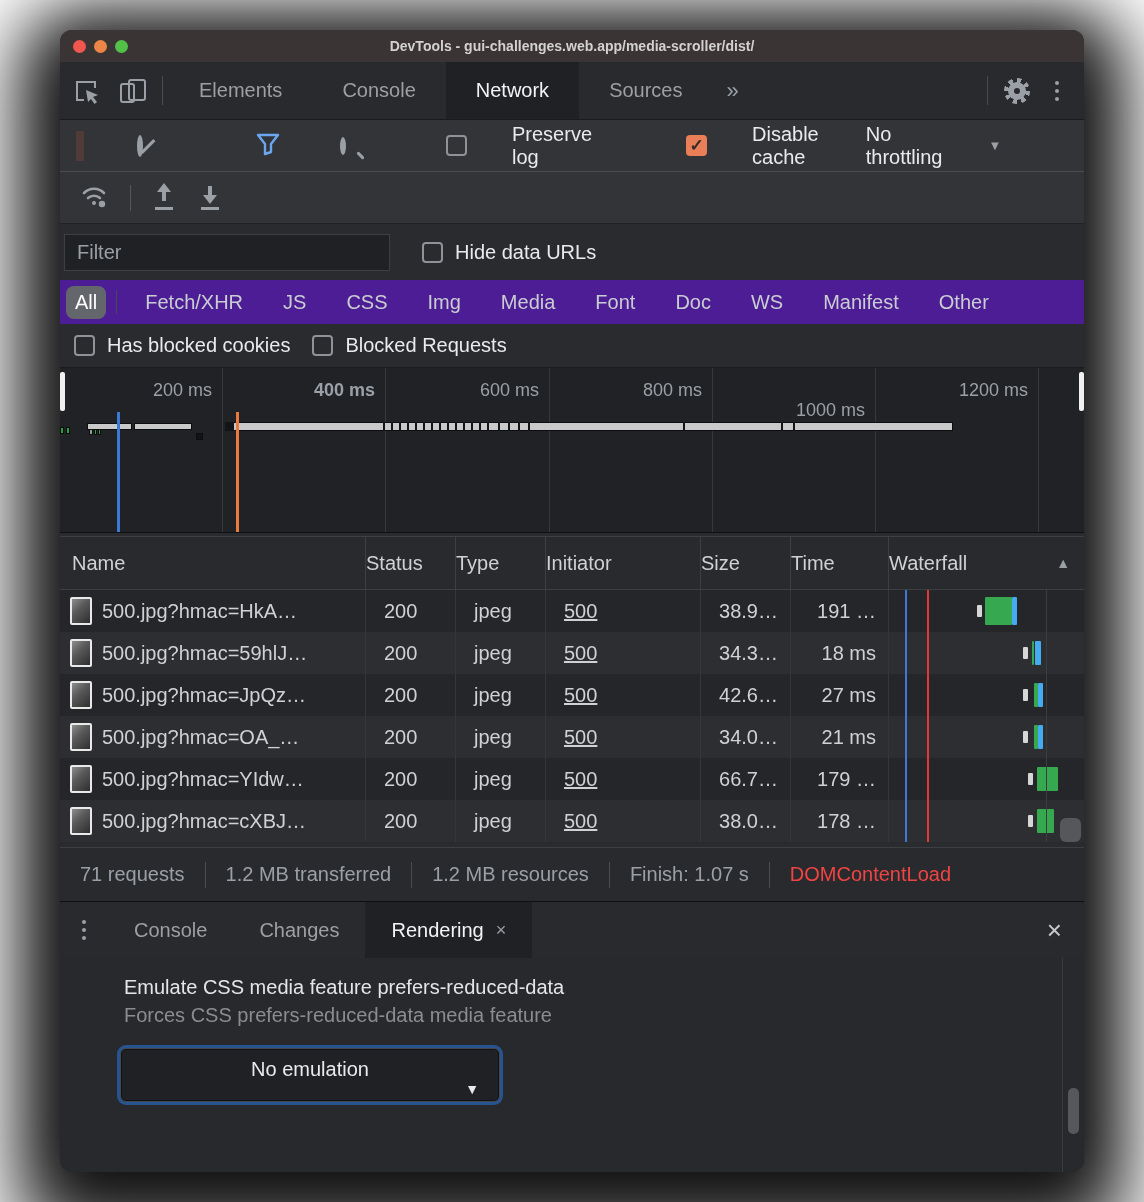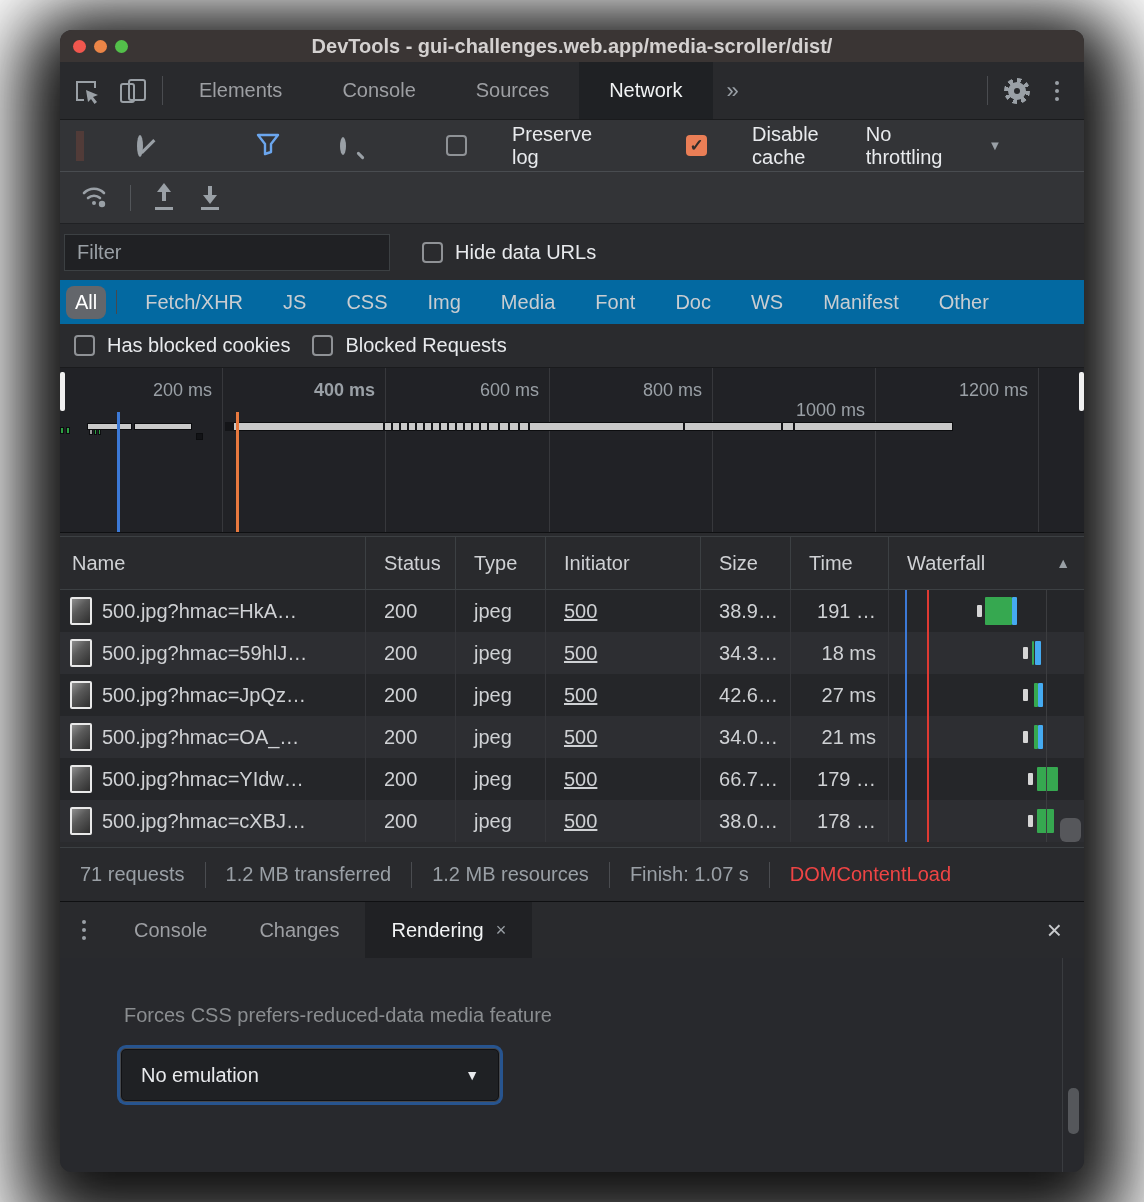--- a/index.html
+++ b/index.html
@@ -7,21 +7,21 @@
   .stage{position:relative;width:1144px;height:1202px;background:#fff;overflow:hidden;}
   .window{position:absolute;left:60px;top:30px;width:1024px;height:1142px;background:#2a2b2e;
           border-radius:12px;overflow:hidden;
           box-shadow:0 30px 80px 40px rgba(0,0,0,.88),0 0 60px 10px rgba(0,0,0,.55);}
   
   .titlebar{position:absolute;left:0;top:0;width:100%;height:32px;background:#3a3534;
             display:flex;align-items:center;justify-content:center;}
   .traffic{position:absolute;left:13px;top:0;height:32px;display:flex;align-items:center;gap:8px;}
   .light{width:13px;height:13px;border-radius:50%;}
   .light.red{background:#f1574e;} .light.orange{background:#ec8547;} .light.green{background:#53c04a;}
-  .title-text{color:#d4d1d0;font-size:20px;font-weight:bold;}
+  .title-text{color:#d4d1d0;font-size:14px;font-weight:bold;}
   
   .tabbar{position:absolute;left:0;top:32px;width:100%;height:58px;background:#292a2d;
           display:flex;align-items:stretch;border-bottom:1px solid #1a1b1d;}
   .tool-ic{display:flex;align-items:center;justify-content:center;width:46px;color:#9aa0a6;}
   .vdiv{width:1px;background:#4a4c50;margin:14px 6px;}
   .main-tabs{display:flex;align-items:stretch;}
   .main-tab{display:flex;align-items:center;padding:0 30px;color:#9d9fa3;font-size:20px;cursor:default;}
   .main-tab.active{background:#1f2124;color:#f1f3f4;}
   .overflow-chevron{display:flex;align-items:center;color:#9aa0a6;font-size:22px;padding:0 14px;}
   .tabbar-right{margin-left:auto;display:flex;align-items:stretch;padding-right:10px;}
@@ -58,41 +58,41 @@
   .updown.up .head{top:-3px;border-bottom:9px solid #9aa0a6;}
   .updown.down .head{top:9px;border-top:9px solid #9aa0a6;}
   .updown.down .shaft{top:0;}
   .updown .base{position:absolute;left:2px;bottom:0;width:18px;height:3px;background:#9aa0a6;}
   
   .filter-row{position:absolute;left:0;top:194px;width:100%;height:56px;background:#2a2b2e;
               display:flex;align-items:center;}
   .filter-input{width:326px;height:37px;margin-left:4px;background:#202124;border:1px solid #3c4043;
                 color:#e8eaed;font-size:20px;padding:0 12px;outline:none;}
   .filter-input::placeholder{color:#9aa0a6;}
-  .pill-row{position:absolute;left:0;top:250px;width:100%;height:44px;background:#0369a1;
+  .pill-row{position:absolute;left:0;top:250px;width:100%;height:44px;background:#4c1d95;
             display:flex;align-items:center;font-size:20px;color:#c9cdd1;}
   .pill{padding:5px 9px;margin-left:6px;border-radius:8px;}
   .pill.active{background:#63666b;color:#ffffff;}
   .pill-sep{width:1px;height:24px;background:#47494d;margin:0 8px 0 10px;}
   .pill-plain{margin:0 11px;}
   .blocked-row{position:absolute;left:0;top:294px;width:100%;height:44px;background:#2a2b2e;
                display:flex;align-items:center;border-bottom:1px solid #1a1b1d;}
   
   .overview{position:absolute;left:0;top:338px;width:1024px;height:165px;background:#212226;
             border-bottom:1px solid #0f1012;}
   .grid-line{position:absolute;top:0;bottom:0;width:1px;background:#37383c;}
   .tick-label{position:absolute;top:12px;color:#9aa0a6;font-size:18px;}
   .handle{position:absolute;top:4px;width:5px;height:39px;background:#f0f0f0;border-radius:2px;}
   .ov-mark{position:absolute;}
   
   .thead{position:absolute;left:0;top:506px;width:1024px;height:54px;background:#292a2d;
          border-top:1px solid #3c4043;border-bottom:1px solid #3c4043;display:grid;
          grid-template-columns:305px 90px 90px 155px 90px 98px 196px;align-items:center;
          color:#cfd1d4;font-size:20px;}
-  .th{padding-left:18px;border-left:1px solid #3c4043;height:100%;display:flex;align-items:center;}
+  .th{border-left:1px solid #3c4043;height:100%;display:flex;align-items:center;}
   .th:first-child{border-left:none;padding-left:12px;}
   .th .sort{margin-left:auto;margin-right:14px;color:#9aa0a6;font-size:14px;}
   .rows{position:absolute;left:0;top:560px;width:1024px;height:252px;}
   .req-row{display:grid;grid-template-columns:305px 90px 90px 155px 90px 98px 196px;height:42px;
            align-items:center;color:#cfd1d4;font-size:20px;}
   .req-row:nth-child(odd){background:#252629;}
   .req-row:nth-child(even){background:#2d2e32;}
   .cell{padding-left:18px;height:100%;display:flex;align-items:center;border-left:1px solid #35363a;overflow:hidden;white-space:nowrap;}
   .cell.name{border-left:none;padding-left:10px;gap:10px;}
   .cell.num{justify-content:flex-end;padding-right:12px;padding-left:4px;}
@@ -119,21 +119,21 @@
   .drawer-tab{display:flex;align-items:center;padding:0 26px;color:#9d9fa3;font-size:20px;}
   .drawer-tab.active{background:#202124;color:#f1f3f4;}
   .tab-close{margin-left:12px;color:#9aa0a6;font-size:18px;}
   .drawer-close{margin-left:auto;display:flex;align-items:center;padding:0 22px;color:#c8cacd;font-size:26px;}
   .rendering{position:absolute;left:0;top:928px;width:1024px;height:214px;background:#28292d;}
   .rend-title{position:absolute;left:64px;top:18px;color:#e3e5e8;font-size:20px;}
   .rend-sub{position:absolute;left:64px;top:46px;color:#8a8d90;font-size:20px;}
   .rend-select{position:absolute;left:60px;top:90px;width:380px;height:54px;background:#1f2124;
                border:1px solid #4a5precise158;border:1px solid #45484d;border-radius:6px;display:flex;align-items:center;
                padding:9px 20px;color:#e8eaed;font-size:20px;
-               box-shadow:0 0 0 3px #27548f, 0 0 0 1px #101114 inset;}
+               box-shadow:0 0 0 3px #27548f, 0 0 0 1px #101114 inset;flex-direction:column;}
   .rend-select .caret2{margin-left:auto;color:#e8eaed;font-size:14px;}
   .rend-scroll{position:absolute;right:8px;top:130px;width:11px;height:46px;background:#55575b;border-radius:5px;}
   .rend-track{position:absolute;right:0;top:0;bottom:0;width:22px;border-left:1px solid #3a3c40;}
   
   svg.ic{stroke:#9aa0a6;fill:none;stroke-width:2;}
 </style>
 </head>
 <body>
 
 <div class="stage">
@@ -158,22 +158,22 @@
       <span class="tool-ic">
         <svg class="ic" width="30" height="28" viewBox="0 0 30 28">
           <rect x="3" y="7" width="13" height="18" rx="2"></rect>
           <rect x="11" y="3" width="16" height="20" rx="2"></rect>
         </svg>
       </span>
       <span class="vdiv"></span>
       <div class="main-tabs" id="main-tabs">
           <div class="main-tab">Elements</div>
           <div class="main-tab">Console</div>
+          <div class="main-tab active">Network</div>
           <div class="main-tab">Sources</div>
-          <div class="main-tab active">Network</div>
         </div>
       <span class="overflow-chevron">»</span>
       <div class="tabbar-right">
         <span class="vdiv"></span>
         <span class="tool-ic">
             <span class="gear"></span>
           </span>
         <span class="tool-ic dots-v" style="width:34px;">
             <i></i>
             <i></i>
@@ -475,20 +475,21 @@
           </div>
           <div class="drawer-tab active">
             <span>Rendering</span>
             <span class="tab-close">×</span>
           </div>
         </div>
       <span class="drawer-close">×</span>
     </div>
 
     <div class="rendering">
+      <div class="rend-title">Emulate CSS media feature prefers-reduced-data</div>
       <div class="rend-sub">Forces CSS prefers-reduced-data media feature</div>
       <div class="rend-select">
         <span>No emulation</span>
         <span class="caret2">▼</span>
       </div>
       <div class="rend-track">
         <span class="rend-scroll" style="position:absolute;right:5px;top:130px;"></span>
       </div>
     </div>
 

